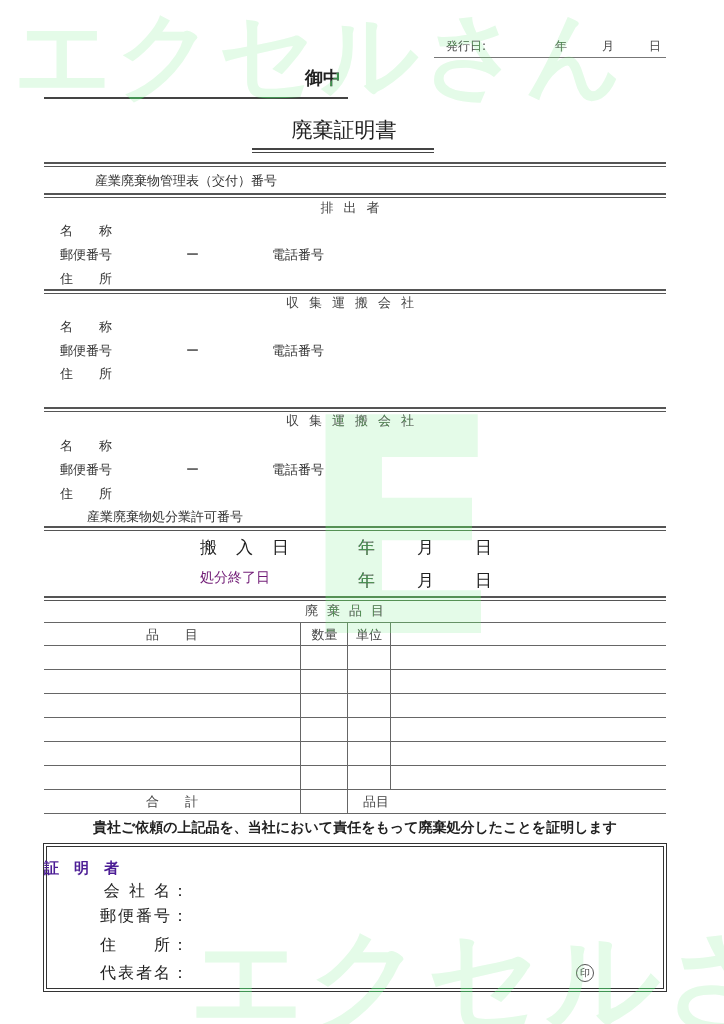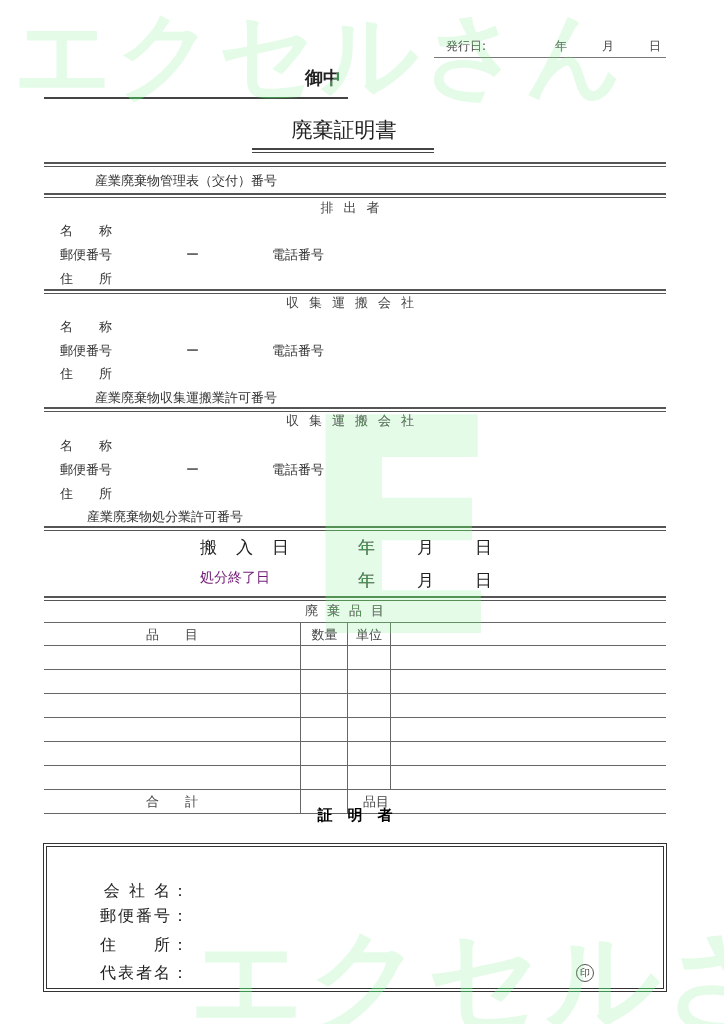--- a/index.html
+++ b/index.html
@@ -68,21 +68,20 @@
   <div class="sec-title" style="top:294px;">収集運搬会社</div>
   <div class="row" style="top:318px;">名　　称</div>
   <div class="abs" style="left:130px; top:316px; width:530px; height:20px;"></div>
   <div class="row" style="top:342px;">郵便番号</div>
   <div class="abs f13" style="left:186px; top:342px;">ー</div>
   <div class="abs" style="left:130px; top:340px; width:130px; height:20px;"></div>
   <div class="abs f13" style="left:272px; top:342px;">電話番号</div>
   <div class="abs" style="left:340px; top:340px; width:320px; height:20px;"></div>
   <div class="row" style="top:365px;">住　　所</div>
   <div class="abs" style="left:130px; top:363px; width:530px; height:20px;"></div>
-  <div class="abs f13" style="left:95px; top:389px;">産業廃棄物収集運搬業許可番号</div>
   <div class="abs" style="left:310px; top:387px; width:350px; height:20px;"></div>
 
   <div class="dbl" style="top:407px;"></div>
   <div class="sec-title" style="top:412px;">収集運搬会社</div>
   <div class="row" style="top:437px;">名　　称</div>
   <div class="abs" style="left:130px; top:435px; width:530px; height:20px;"></div>
   <div class="row" style="top:461px;">郵便番号</div>
   <div class="abs f13" style="left:186px; top:461px;">ー</div>
   <div class="abs" style="left:130px; top:459px; width:130px; height:20px;"></div>
   <div class="abs f13" style="left:272px; top:461px;">電話番号</div>
@@ -131,23 +130,24 @@
   <div class="abs" style="left:44px; top:694px; width:622px; height:23px;"></div>
   <div class="abs" style="left:44px; top:718px; width:622px; height:23px;"></div>
   <div class="abs" style="left:44px; top:742px; width:622px; height:23px;"></div>
   <div class="abs" style="left:44px; top:766px; width:622px; height:23px;"></div>
 
   <div class="abs f13" style="left:44px; top:793px; width:256px; text-align:center; color:#444;">合　　計</div>
   <div class="abs" style="left:301px; top:790px; width:46px; height:23px;"></div>
   <div class="abs f13" style="left:363px; top:793px; color:#444;">品目</div>
   <div class="abs" style="left:395px; top:790px; width:270px; height:23px;"></div>
 
+  <div class="abs" style="left:44px; top:819px; width:622px; text-align:center; font-size:14px; font-weight:bold; color:#222;">貴社ご依頼の上記品を、当社において責任をもって廃棄処分したことを証明します</div>
 
   <div class="cert-box"></div>
-  <div class="abs" style="left:44px; top:806px; width:622px; text-align:center; font-size:15px; font-weight:bold; color:#000000;">証　明　者</div>
+  <div class="abs" style="left:44px; top:859px; width:622px; font-size:15px; font-weight:bold; color:#4c1d95;">証　明　者</div>
   <div class="cert-label" style="top:881px;">会 社 名：</div>
   <div class="abs" style="left:200px; top:880px; width:450px; height:22px;"></div>
   <div class="cert-label" style="top:906px;">郵便番号：</div>
   <div class="abs" style="left:200px; top:905px; width:450px; height:22px;"></div>
   <div class="cert-label" style="top:935px;">住　　所：</div>
   <div class="abs" style="left:200px; top:934px; width:450px; height:22px;"></div>
   <div class="cert-label" style="top:963px;">代表者名：</div>
   <div class="abs" style="left:200px; top:962px; width:370px; height:22px;"></div>
   <div class="seal">印</div>
 </div>

